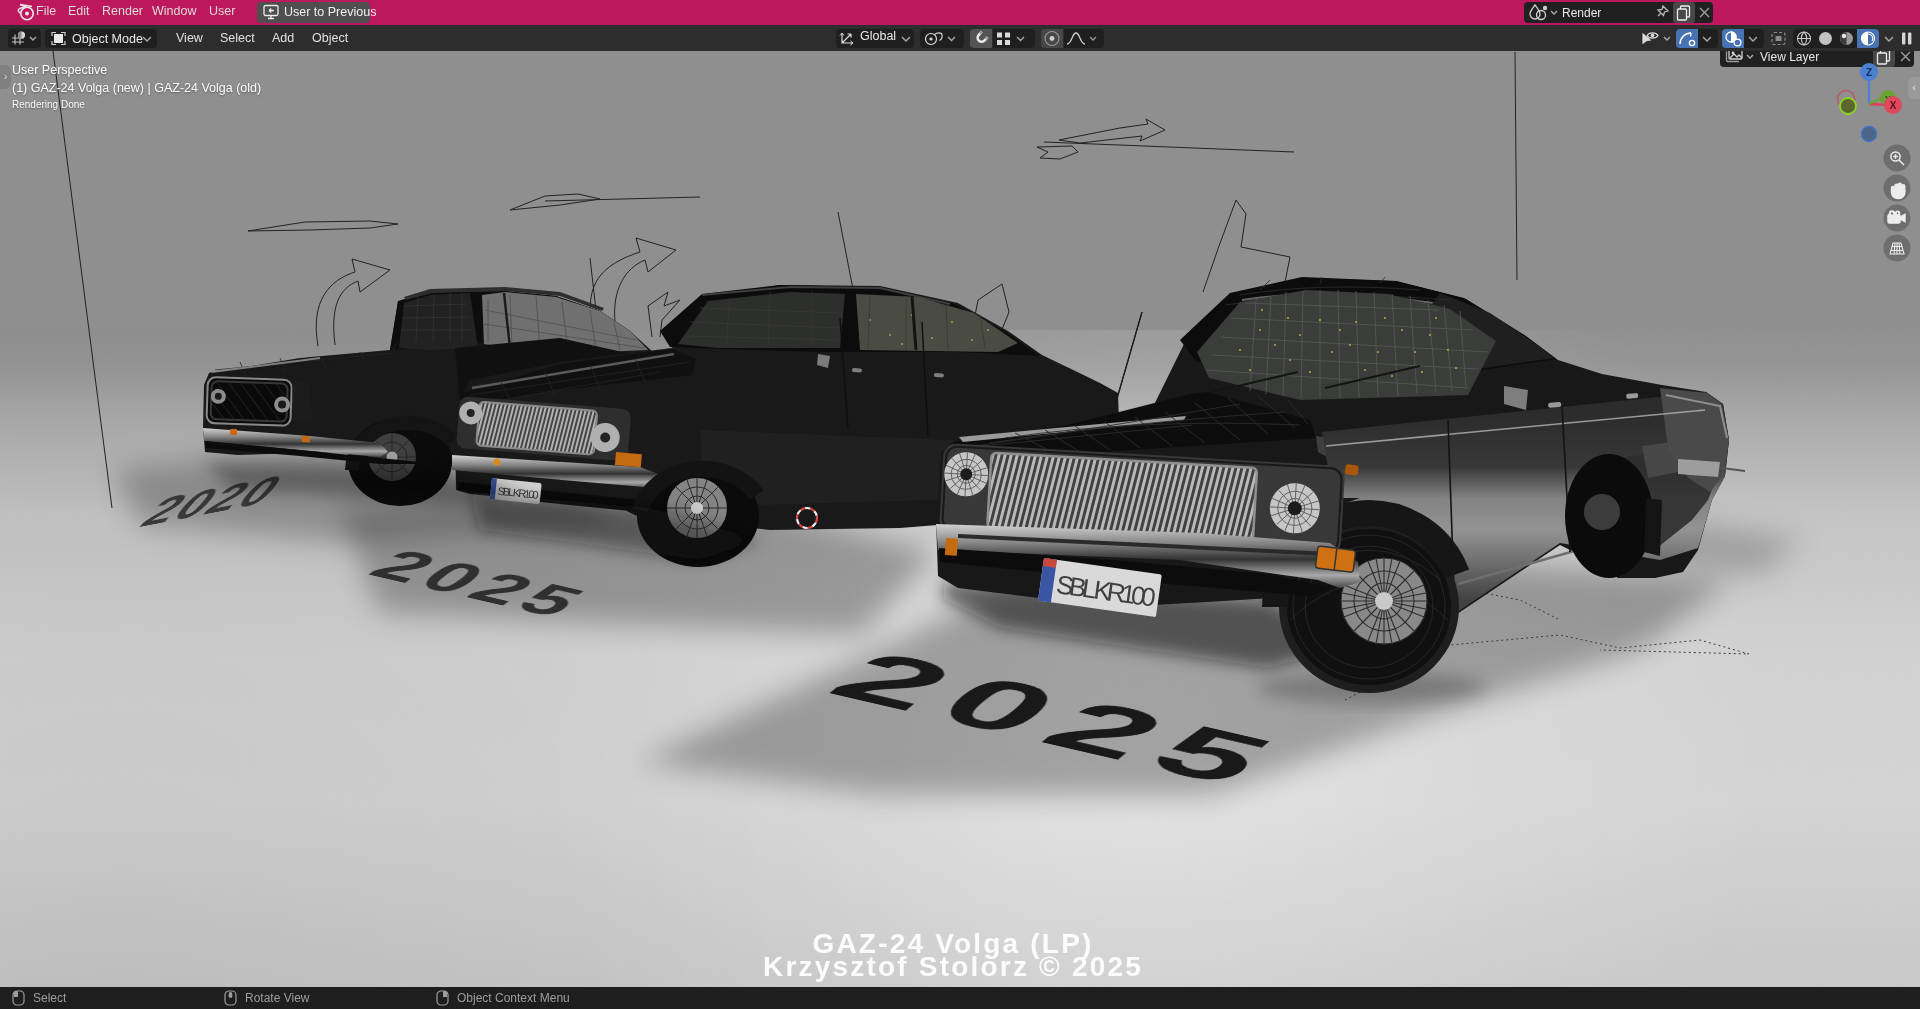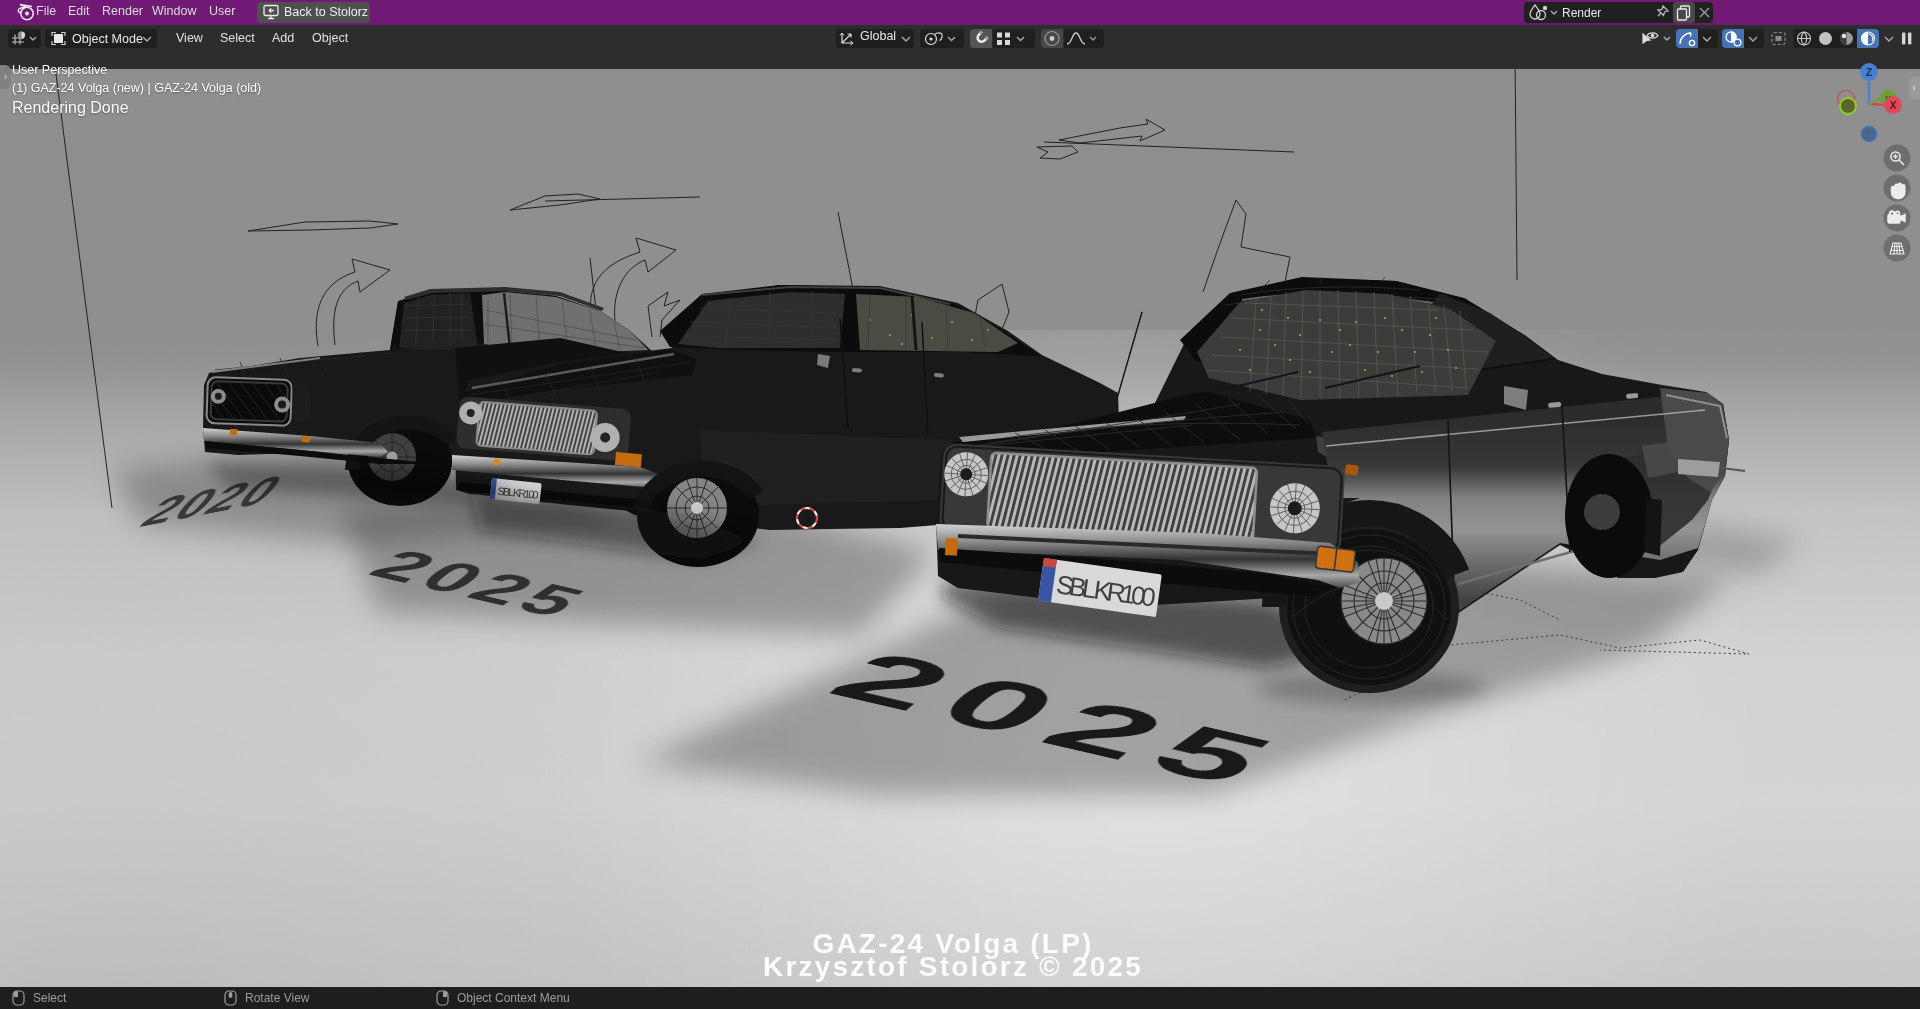--- a/index.html
+++ b/index.html
@@ -1,17 +1,17 @@
 <!DOCTYPE html>
 <html><head>
 <meta charset="utf-8">
 <style>
 html,body{margin:0;padding:0;width:1920px;height:1009px;overflow:hidden;background:#1d1d1d;font-family:"Liberation Sans",sans-serif;}
-#topbar{position:absolute;left:0;top:0;width:1920px;height:25px;background:#701a75;}
-#toolbar{position:absolute;left:0;top:25px;width:1920px;height:44px;background:#2d2d2d;}
+#topbar{position:absolute;left:0;top:0;width:1920px;height:25px;background:#be185d;}
+#toolbar{position:absolute;left:0;top:25px;width:1920px;height:26px;background:#2d2d2d;}
 #viewport{position:absolute;left:0;top:51px;width:1920px;height:936px;background:#8f8f8f;}
 #statusbar{position:absolute;left:0;top:987px;width:1920px;height:22px;background:#1e1e1e;}
 .mtxt{position:absolute;top:4px;font-size:12.5px;color:#dcdcdc;white-space:nowrap;}
 .ttxt{position:absolute;top:6px;font-size:12.5px;color:#e0e0e0;}
 .field{position:absolute;background:#202020;border-radius:4px;color:#e3e3e3;font-size:12px;}
 .stxt{position:absolute;top:4px;font-size:12px;color:#9d9d9d;white-space:nowrap;}
 </style>
 </head>
 <body>
 <div id="viewport">
@@ -472,21 +472,21 @@
  <div class="mtxt" style="left:68px">Edit</div>
  <div class="mtxt" style="left:102px">Render</div>
  <div class="mtxt" style="left:152px">Window</div>
  <div class="mtxt" style="left:209px">User</div>
  <div style="position:absolute;left:257px;top:2px;width:113px;height:21px;background:#4f4f4f;border-radius:4px;">
    <svg width="17" height="16" style="position:absolute;left:6px;top:2px" fill="none" stroke="#ececec" stroke-width="1.3">
     <rect x="1" y="1.5" width="14" height="10" rx="1.5"></rect>
         <path d="M5,14.5 h6 M8,11.5 V14.5"></path>
         <path d="M11,6.5 H6 m0,0 l2.2,-2 M6,6.5 l2.2,2"></path>
    </svg>
-   <span style="position:absolute;left:27px;top:3px;font-size:12.5px;color:#f0f0f0;white-space:nowrap;">Back to Stolorz</span>
+   <span style="position:absolute;left:27px;top:3px;font-size:12.5px;color:#f0f0f0;white-space:nowrap;">User to Previous</span>
  </div>
 
  <div class="field" style="left:1524px;top:2px;width:189px;height:21px;">
    <svg width="34" height="21" style="position:absolute;left:2px;top:0" fill="none" stroke="#cfcfcf" stroke-width="1.3">
      <path d="M9,3 C6,7 4,9 4,12 a5,5 0 0 0 10,0 C14,9 12,7 9,3 Z"></path>
      <circle cx="15" cy="13" r="4.5"></circle>
         <circle cx="19" cy="6" r="2.2" fill="#cfcfcf" stroke="none"></circle>
      <path d="M25,9 l3,3 3,-3" stroke="#aaa"></path>
    </svg>
    <span style="position:absolute;left:38px;top:3.5px;font-size:12px;color:#e8e8e8;">Render</span>
@@ -683,21 +683,21 @@
  <div class="stxt" style="left:245px">Rotate View</div>
  <svg width="13" height="16" style="position:absolute;left:436px;top:3px">
       <rect x="1" y="1" width="11" height="14" rx="4" fill="none" stroke="#9d9d9d" stroke-width="1.2"></rect>
       <path d="M11,2 a4,4 0 0 0 -4,-0.8 V7 H11 Z" fill="#9d9d9d"></path>
     </svg>
  <div class="stxt" style="left:457px">Object Context Menu</div>
 </div>
 
 <div style="position:absolute;left:12px;top:63px;font-size:12.5px;color:#fbfbfb;text-shadow:0 1px 2px rgba(0,0,0,0.35);">User Perspective</div>
 <div style="position:absolute;left:12px;top:81px;font-size:12.5px;color:#fbfbfb;text-shadow:0 1px 2px rgba(0,0,0,0.35);text-align:right;">(1) GAZ-24 Volga (new) | GAZ-24 Volga (old)</div>
-<div style="position:absolute;left:12px;top:99px;font-size:16px;color:#fbfbfb;text-shadow:0 1px 2px rgba(0,0,0,0.35);">Rendering Done</div>
+<div style="position:absolute;left:12px;top:99px;font-size:10px;color:#fbfbfb;text-shadow:0 1px 2px rgba(0,0,0,0.35);">Rendering Done</div>
 <div style="position:absolute;left:0px;top:65px;width:11px;height:24px;background:#80807f;border-radius:0 6px 6px 0;color:#d8d8d8;font-size:11px;line-height:23px;text-align:center;">›</div>
 <div style="position:absolute;left:1908px;top:77px;width:12px;height:22px;background:#9a9a9a;border-radius:6px 0 0 6px;color:#e8e8e8;font-size:11px;line-height:21px;text-align:center;">‹</div>
 
 <svg width="120" height="230" viewBox="0 0 120 230" style="position:absolute;left:1800px;top:55px;">
   <g transform="translate(69,49)">
     <circle cx="-23" cy="-5" r="8.5" fill="none" stroke="#c44553" stroke-width="1.6" opacity="0.75"></circle>
     <line x1="0" y1="0" x2="0" y2="-32" stroke="#4a7fd2" stroke-width="2.4"></line>
     <line x1="0" y1="0" x2="22" y2="1" stroke="#dd3e52" stroke-width="2.4"></line>
     <line x1="0" y1="0" x2="16" y2="-8" stroke="#6ca03a" stroke-width="2.4"></line>
     <circle cx="0" cy="-32" r="9" fill="#4a7fd2"></circle>

